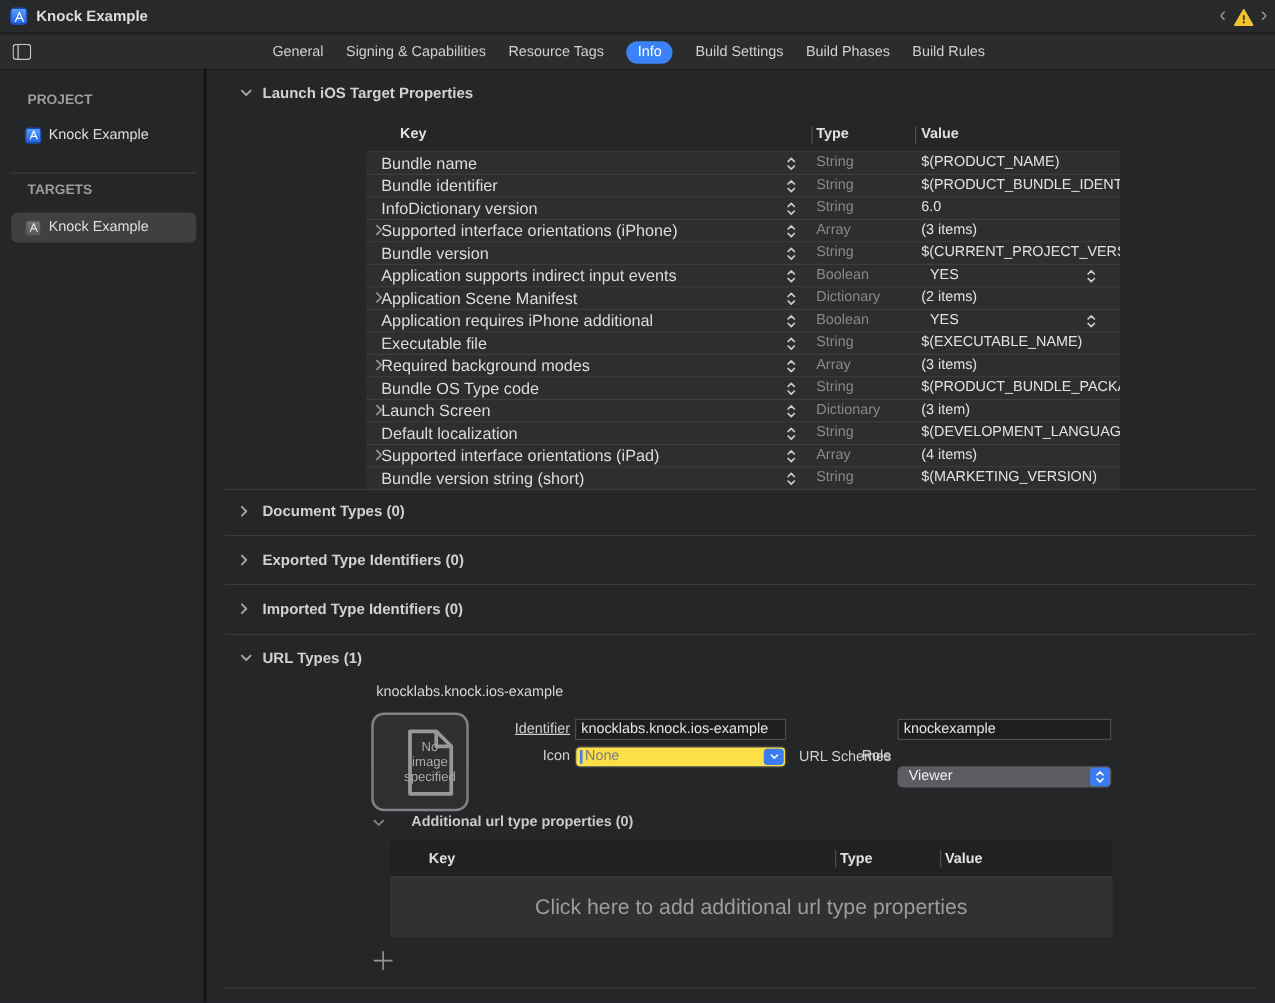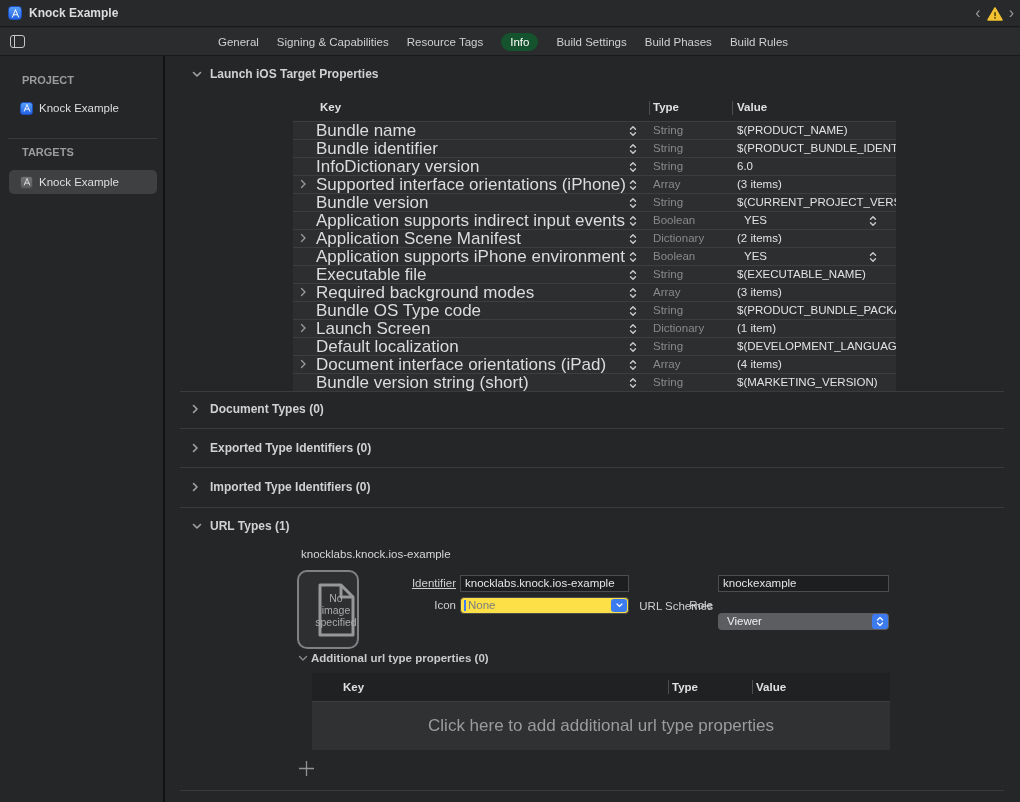--- a/index.html
+++ b/index.html
@@ -7,21 +7,21 @@
   .titlebar { position:absolute; left:0; top:0; width:1020px; height:27px; background:#28292a; border-bottom:1px solid #1a1a1b; }
   .app-icon { position:absolute; left:8px; top:6px; width:14px; height:14px; border-radius:3.5px;
     background:linear-gradient(180deg,#57a0f8,#2563e4); border:1px solid #1c4fbf; display:flex; align-items:center; justify-content:center; }
   .win-title { position:absolute; left:29px; top:0; height:27px; line-height:27px; font-size:12px; font-weight:700; color:#dcdcdd; }
   .nav-ctrls { position:absolute; right:6px; top:0; height:27px; display:flex; align-items:center; gap:6px; }
   .nav-chev { color:#98999a; font-size:16px; line-height:1; font-weight:400; margin-top:-2px; }
   .tabbar { position:absolute; left:0; top:28px; width:1020px; height:28px; background:#2b2c2d; border-bottom:1px solid #191a1b; }
   .sidebar-toggle { position:absolute; left:10px; top:7px; }
   .tabs { position:absolute; left:-7px; top:0; width:1020px; height:28px; display:flex; align-items:center; justify-content:center; gap:18px; }
   .tab { color:#cfd0d1; font-size:11.5px; padding:3px 0; border-radius:10px; }
-  .tab.active { background:#14532d; color:#fff; padding:3px 9px; }
+  .tab.active { background:#3b82f6; color:#fff; padding:3px 9px; }
   .sidebar { position:absolute; left:0; top:56px; width:165px; height:746px; background:#252628; border-right:2px solid #111213; }
   .group-label { position:absolute; left:22px; font-size:11px; font-weight:700; color:#9b9c9e; }
   .side-item { position:absolute; left:9px; width:148px; height:24px; border-radius:5px; display:flex; align-items:center; }
   .side-item.selected { background:#3e4042; }
   .side-item .mini-icon { margin-left:11px; width:13px; height:13px; border-radius:3px; display:flex; align-items:center; justify-content:center; }
   .side-item .lbl { margin-left:6px; font-size:11.5px; color:#dedfe0; }
   .side-divider { position:absolute; left:8px; width:149px; height:1px; background:#393a3c; }
   .content { position:absolute; left:167px; top:56px; width:853px; height:746px; background:#252628; }
   .divider { position:absolute; left:13px; width:824px; height:1px; background:#3a3b3d; }
   .section-head { position:absolute; display:flex; align-items:center; }
@@ -32,40 +32,40 @@
   .pt-head { position:relative; height:27px; }
   .pt-head .h-key { position:absolute; left:27px; top:0; line-height:27px; font-size:11.5px; font-weight:700; color:#e0e0e1; }
   .pt-head .h-type { position:absolute; left:360px; top:0; line-height:27px; font-size:11.5px; font-weight:700; color:#e0e0e1; }
   .pt-head .h-value { position:absolute; left:444px; top:0; line-height:27px; font-size:11.5px; font-weight:700; color:#e0e0e1; }
   .pt-head .vsep1, .pt-head .vsep2 { position:absolute; top:7px; width:1px; height:14px; background:#4c4d4f; }
   .pt-head .vsep1 { left:356px; } .pt-head .vsep2 { left:439px; }
   .pt-rows { border-top:1px solid #3d3e40; }
   .pt-row { position:relative; height:18px; background:#2d2e30; border-bottom:1px solid #3d3e40; }
   .pt-row:last-child { border-bottom:none; }
   .pt-row .disclosure { position:absolute; left:7px; top:3px; }
-  .pt-row .k { position:absolute; left:23px; top:0; line-height:17px; font-size:17px; color:#dcdcdd; white-space:nowrap; }
+  .pt-row .k { position:absolute; left:12px; top:0; line-height:17px; font-size:13px; color:#dcdcdd; white-space:nowrap; }
   .pt-row .stepper { position:absolute; left:336px; top:3px; }
   .pt-row .t { position:absolute; left:360px; top:0; line-height:17px; font-size:11.5px; color:#88898b; }
   .pt-row .v { position:absolute; left:444px; top:0; width:159px; line-height:17px; font-size:11.5px; color:#e2e2e3; white-space:nowrap; overflow:hidden; }
   .pt-row .v.bool { left:451px; }
   .pt-row .v-stepper { position:absolute; left:576px; top:3px; }
   
   .ut-name { position:absolute; left:134px; font-size:11.5px; color:#d6d7d8; }
-  .imagewell { position:absolute; left:130px; top:514px; width:62px; height:79px; background:#2e2f31; border:2.5px solid #808184; border-radius:10px; display:flex; align-items:center; justify-content:center;padding-left:16px; }
+  .imagewell { position:absolute; left:130px; top:514px; width:78px; height:79px; background:#2e2f31; border:2.5px solid #808184; border-radius:10px; display:flex; align-items:center; justify-content:center;padding-left:16px; }
   .imagewell .doc { position:absolute; }
   .imagewell .no-img { position:relative; font-size:10.5px; line-height:12px; color:#a9aaab; text-align:center; }
   .f-label { position:absolute; font-size:11.5px; color:#cecfd0; text-align:right; line-height:17px; }
   .f-field { position:absolute; height:17px; background:#1d1e20; border:1px solid #4c4d4f; font-size:11.5px; color:#e4e4e5; line-height:15px; padding-left:4px; white-space:nowrap; overflow:hidden; }
   .combo { position:absolute; height:17px; background:#fde047; border:1px solid #4a4b4d; border-radius:4px; font-size:11.5px; color:#7b7c7e; line-height:15px; padding-left:7px; }
   .combo .caret { position:absolute; left:3px; top:2px; width:2px; height:11px; background:#3f7ef2; }
   .combo .cbtn { position:absolute; right:1px; top:1px; width:16px; height:13px; background:#3c7bf0; border-radius:3px; display:flex; align-items:center; justify-content:center; }
   .popup { position:absolute; height:17px; background:#5c5d60; border-radius:4px; font-size:11.5px; color:#f0f0f1; line-height:17px; padding-left:9px;margin-top:16px; }
   .popup .pbtn { position:absolute; right:1px; top:1px; width:16px; height:15px; background:#3c7bf0; border-radius:3px; display:flex; align-items:center; justify-content:center; }
   .addl-head { position:absolute; left:131px; top:596px; display:flex; align-items:center; }
-  .addl-head .a-label { margin-left:3px; font-size:11.5px; font-weight:700; color:#c9cacb; }
+  .addl-head .a-label { margin-left:21px; font-size:11.5px; font-weight:700; color:#c9cacb; }
   .addl-table { position:absolute; left:145px; top:617px; width:578px; }
   .at-head { position:relative; height:28px; background:#202122; }
   .at-head .h-key { position:absolute; left:31px; line-height:28px; font-size:11.5px; font-weight:700; color:#e0e0e1; }
   .at-head .h-type { position:absolute; left:360px; line-height:28px; font-size:11.5px; font-weight:700; color:#e0e0e1; }
   .at-head .h-value { position:absolute; left:444px; line-height:28px; font-size:11.5px; font-weight:700; color:#e0e0e1; }
   .at-head .vsep1, .at-head .vsep2 { position:absolute; top:7px; width:1px; height:14px; background:#4c4d4f; }
   .at-head .vsep1 { left:356px; } .at-head .vsep2 { left:440px; }
   .at-body { height:49px; background:#303133; border-top:1px solid #3d3e40; display:flex; align-items:center; justify-content:center; }
   .at-body .empty { font-size:17px; color:#9b9c9d; }
   .plus-btn { position:absolute; left:131px; top:704px; width:17px; height:17px; color:#929394; }
@@ -259,21 +259,21 @@
               <path d="M1.5 7.8 L4 10.3 L6.5 7.8" stroke="#c9cacb" stroke-width="1.4" fill="none" stroke-linecap="round" stroke-linejoin="round"></path>
             </svg>
     </span>
     <span class="t">Dictionary</span>
     <span class="v">(2 items)</span>
 
   </div>
 
   <div class="pt-row">
 
-    <span class="k">Application supports iPhone environment</span>
+    <span class="k">Application requires iPhone additional</span>
     <span class="stepper">
       <svg width="8" height="12" viewBox="0 0 8 12">
               <path d="M1.5 4.2 L4 1.7 L6.5 4.2" stroke="#c9cacb" stroke-width="1.4" fill="none" stroke-linecap="round" stroke-linejoin="round"></path>
               <path d="M1.5 7.8 L4 10.3 L6.5 7.8" stroke="#c9cacb" stroke-width="1.4" fill="none" stroke-linecap="round" stroke-linejoin="round"></path>
             </svg>
     </span>
     <span class="t">Boolean</span>
     <span class="v bool">YES</span>
     <span class="v-stepper">
       <svg width="8" height="12" viewBox="0 0 8 12">
@@ -336,21 +336,21 @@
             </svg>
     </span>
     <span class="k">Launch Screen</span>
     <span class="stepper">
       <svg width="8" height="12" viewBox="0 0 8 12">
               <path d="M1.5 4.2 L4 1.7 L6.5 4.2" stroke="#c9cacb" stroke-width="1.4" fill="none" stroke-linecap="round" stroke-linejoin="round"></path>
               <path d="M1.5 7.8 L4 10.3 L6.5 7.8" stroke="#c9cacb" stroke-width="1.4" fill="none" stroke-linecap="round" stroke-linejoin="round"></path>
             </svg>
     </span>
     <span class="t">Dictionary</span>
-    <span class="v">(1 item)</span>
+    <span class="v">(3 item)</span>
 
   </div>
 
   <div class="pt-row">
 
     <span class="k">Default localization</span>
     <span class="stepper">
       <svg width="8" height="12" viewBox="0 0 8 12">
               <path d="M1.5 4.2 L4 1.7 L6.5 4.2" stroke="#c9cacb" stroke-width="1.4" fill="none" stroke-linecap="round" stroke-linejoin="round"></path>
               <path d="M1.5 7.8 L4 10.3 L6.5 7.8" stroke="#c9cacb" stroke-width="1.4" fill="none" stroke-linecap="round" stroke-linejoin="round"></path>
@@ -360,21 +360,21 @@
     <span class="v">$(DEVELOPMENT_LANGUAGI</span>
 
   </div>
 
   <div class="pt-row">
     <span class="disclosure">
       <svg width="7" height="10" viewBox="0 0 7 10">
               <path d="M1.5 1.5 L5 5 L1.5 8.5" stroke="#98999b" stroke-width="1.4" fill="none" stroke-linecap="round" stroke-linejoin="round"></path>
             </svg>
     </span>
-    <span class="k">Document interface orientations (iPad)</span>
+    <span class="k">Supported interface orientations (iPad)</span>
     <span class="stepper">
       <svg width="8" height="12" viewBox="0 0 8 12">
               <path d="M1.5 4.2 L4 1.7 L6.5 4.2" stroke="#c9cacb" stroke-width="1.4" fill="none" stroke-linecap="round" stroke-linejoin="round"></path>
               <path d="M1.5 7.8 L4 10.3 L6.5 7.8" stroke="#c9cacb" stroke-width="1.4" fill="none" stroke-linecap="round" stroke-linejoin="round"></path>
             </svg>
     </span>
     <span class="t">Array</span>
     <span class="v">(4 items)</span>
 
   </div>

